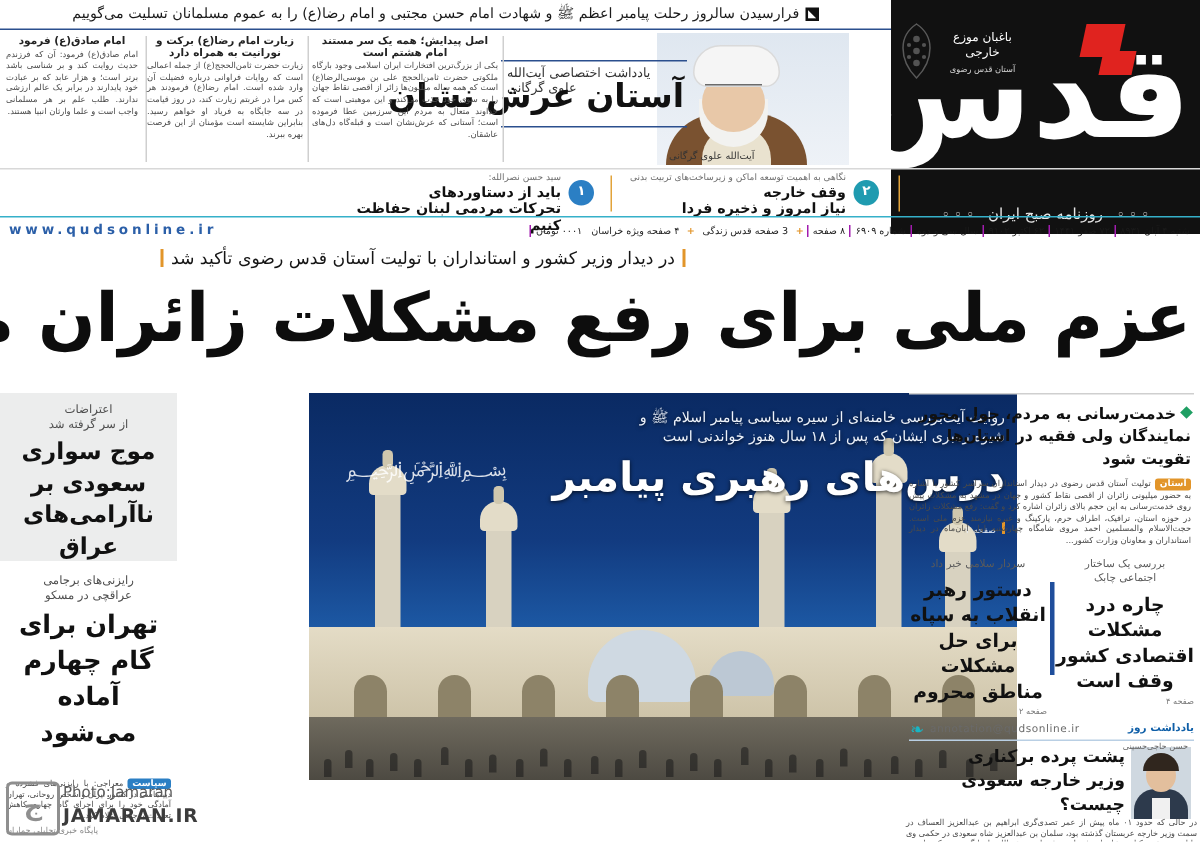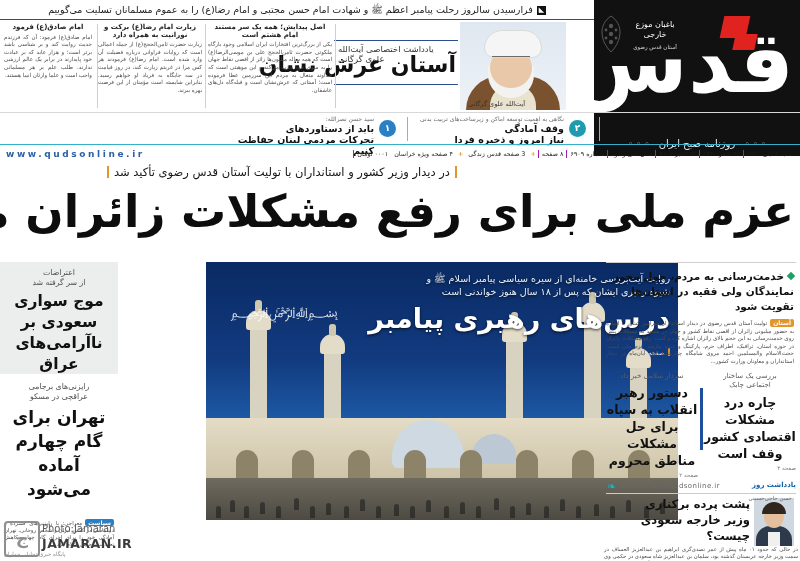--- a/index.html
+++ b/index.html
@@ -59,21 +59,21 @@
     white-space:nowrap;overflow:hidden;
   }
   .tb-banner .sq{
     display:inline-block;width:9px;height:9px;background:#111;color:#fff;
     font-size:7px;line-height:9px;text-align:center;margin-left:4px;vertical-align:1px;
   }
   .tb-rule{position:absolute;right:0;left:0;top:19px;height:1px;background:#2b4f8e;}
 
   
   .cleric{
-    position:absolute;right:28px;top:22px;width:106px;height:88px;
+    position:absolute;right:28px;top:22px;width:128px;height:88px;
     overflow:hidden;background:linear-gradient(#dfe7f0,#eef2f7);text-align:center;
   }
   .cl-face{
     position:absolute;left:30px;top:26px;width:42px;height:40px;border-radius:50%;
     background:#e8c8a8;
   }
   .cl-turban{
     position:absolute;left:24px;top:8px;width:56px;height:26px;border-radius:26px 26px 14px 14px;
     background:#f5f5f5;border:1px solid #dadada;
   }
@@ -375,21 +375,21 @@
     </div>
   </div>
 
   <div class="teasers">
     <div class="ts-top"></div>
 
     <div class="ts-box ts-b1">
       <div class="ts-ic teal">٢</div>
       <div class="ts-tx rtl">
         <div class="ts-k">نگاهی به اهمیت توسعه اماکن و زیرساخت‌های تربیت بدنی</div>
-        <div class="ts-t">وقف آمادگی</div>
+        <div class="ts-t">وقف خارجه</div>
         <div class="ts-t">نیاز امروز و ذخیره فردا</div>
       </div>
     </div>
     <div class="ts-sep" style="right:200px;"></div>
 
     <div class="ts-box ts-b2">
       <div class="ts-ic">١</div>
       <div class="ts-tx rtl">
         <div class="ts-k">سید حسن نصرالله:</div>
         <div class="ts-t">باید از دستاوردهای</div>

